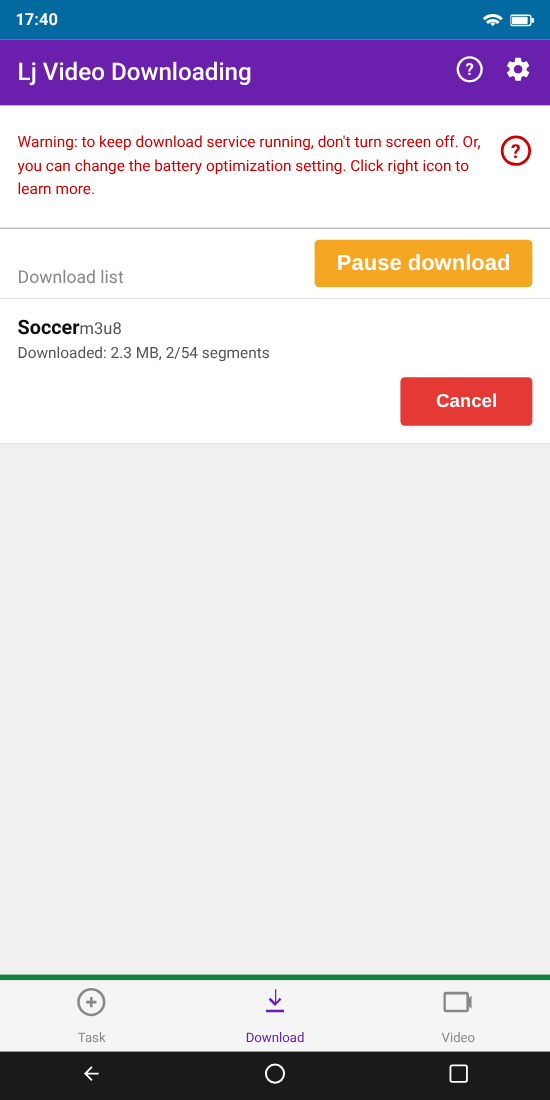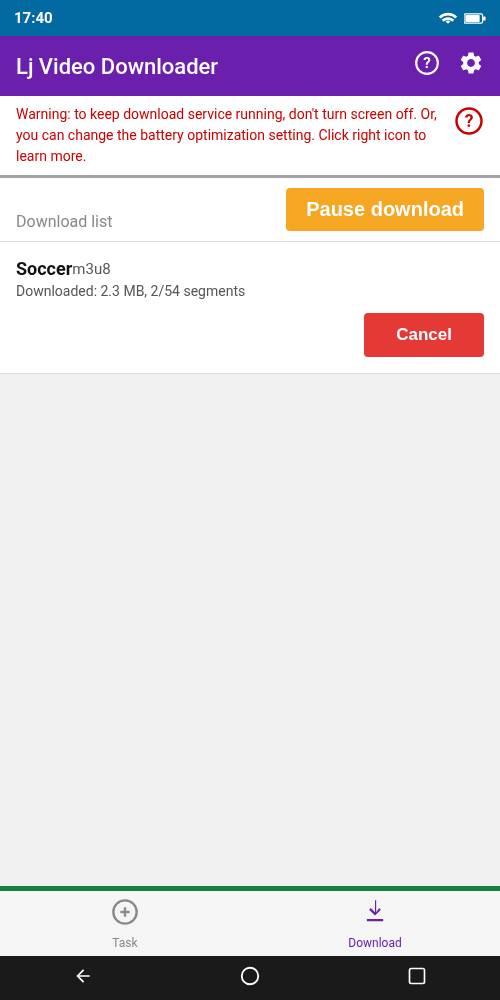--- a/index.html
+++ b/index.html
@@ -54,25 +54,25 @@
     }
     .header-icon {
       color: white;
       font-size: 24px;
       cursor: pointer;
     }
 
     
     .warning-banner {
       background: white;
-      padding: 8px 16px;
+      padding: 24px 16px;
       display: flex;
       align-items: flex-start;
       gap: 1px;
-      border-bottom: 3px solid #a3a3a3;
+      border-bottom: 1px solid #a3a3a3;
     }
     .warning-text {
       color: #cc0000;
       font-size: 14px;
       line-height: 1.5;
       flex: 1;
     }
     .warning-icon {
       color: #cc0000;
       font-size: 26px;
@@ -221,21 +221,21 @@
 
     <svg width="22" height="13" viewBox="0 0 26 13" fill="white">
       <rect x="0" y="1" width="22" height="11" rx="2" ry="2" stroke="white" stroke-width="1.5" fill="none"></rect>
       <rect x="22.5" y="4" width="3" height="5" rx="1" fill="white"></rect>
       <rect x="1.5" y="2.5" width="17" height="8" rx="1" fill="white"></rect>
     </svg>
   </div>
 </div>
 
 <div class="header">
-  <span class="header-title">Lj Video Downloader</span>
+  <span class="header-title">Lj Video Downloading</span>
   <div class="header-icons">
     <span class="header-icon" title="Help">
       <svg width="26" height="26" viewBox="0 0 24 24" fill="white">
         <circle cx="12" cy="12" r="10" stroke="white" stroke-width="2" fill="none"></circle>
         <text x="12" y="17" text-anchor="middle" fill="white" font-size="14" font-weight="bold">?</text>
       </svg>
     </span>
     <span class="header-icon" title="Settings">
       <svg width="26" height="26" viewBox="0 0 24 24" fill="white">
         <path d="M19.14 12.94c.04-.3.06-.61.06-.94 0-.32-.02-.64-.07-.94l2.03-1.58c.18-.14.23-.41.12-.61l-1.92-3.32c-.12-.22-.37-.29-.59-.22l-2.39.96c-.5-.38-1.03-.7-1.62-.94l-.36-2.54c-.04-.24-.24-.41-.48-.41h-3.84c-.24 0-.43.17-.47.41l-.36 2.54c-.59.24-1.13.57-1.62.94l-2.39-.96c-.22-.08-.47 0-.59.22L2.74 8.87c-.12.21-.08.47.12.61l2.03 1.58c-.05.3-.09.63-.09.94s.02.64.07.94l-2.03 1.58c-.18.14-.23.41-.12.61l1.92 3.32c.12.22.37.29.59.22l2.39-.96c.5.38 1.03.7 1.62.94l.36 2.54c.05.24.24.41.48.41h3.84c.24 0 .44-.17.47-.41l.36-2.54c.59-.24 1.13-.56 1.62-.94l2.39.96c.22.08.47 0 .59-.22l1.92-3.32c.12-.22.07-.47-.12-.61l-2.01-1.58zM12 15.6c-1.98 0-3.6-1.62-3.6-3.6s1.62-3.6 3.6-3.6 3.6 1.62 3.6 3.6-1.62 3.6-3.6 3.6z"></path>
@@ -287,20 +287,28 @@
 
   <div class="nav-item">
     <span class="nav-icon active">
       <svg width="28" height="28" viewBox="0 0 24 24" fill="#6a1fad">
         <path d="M5 20h14v-2H5v2zm7-18v10.17l-3.59-3.58L7 10l5 5 5-5-1.41-1.41L13 12.17V2h-1z"></path>
       </svg>
     </span>
     <span class="nav-label active">Download</span>
   </div>
 
+  <div class="nav-item">
+    <span class="nav-icon">
+      <svg width="28" height="28" viewBox="0 0 24 24" fill="#888">
+        <path d="M18 4H2C.9 4 0 4.9 0 6v12c0 1.1.9 2 2 2h16c1.1 0 2-.9 2-2V6c0-1.1-.9-2-2-2zm0 14H2V6h16v12zm4-11l-4 2.91V14l4 2.91V7z"></path>
+      </svg>
+    </span>
+    <span class="nav-label">Video</span>
+  </div>
 </div>
 
 <div class="system-nav">
 
   <span class="sys-btn">
     <svg width="20" height="20" viewBox="0 0 24 24" fill="white">
       <path d="M20 11H7.83l5.59-5.59L12 4l-8 8 8 8 1.41-1.41L7.83 13H20v-2z"></path>
     </svg>
   </span>
 

